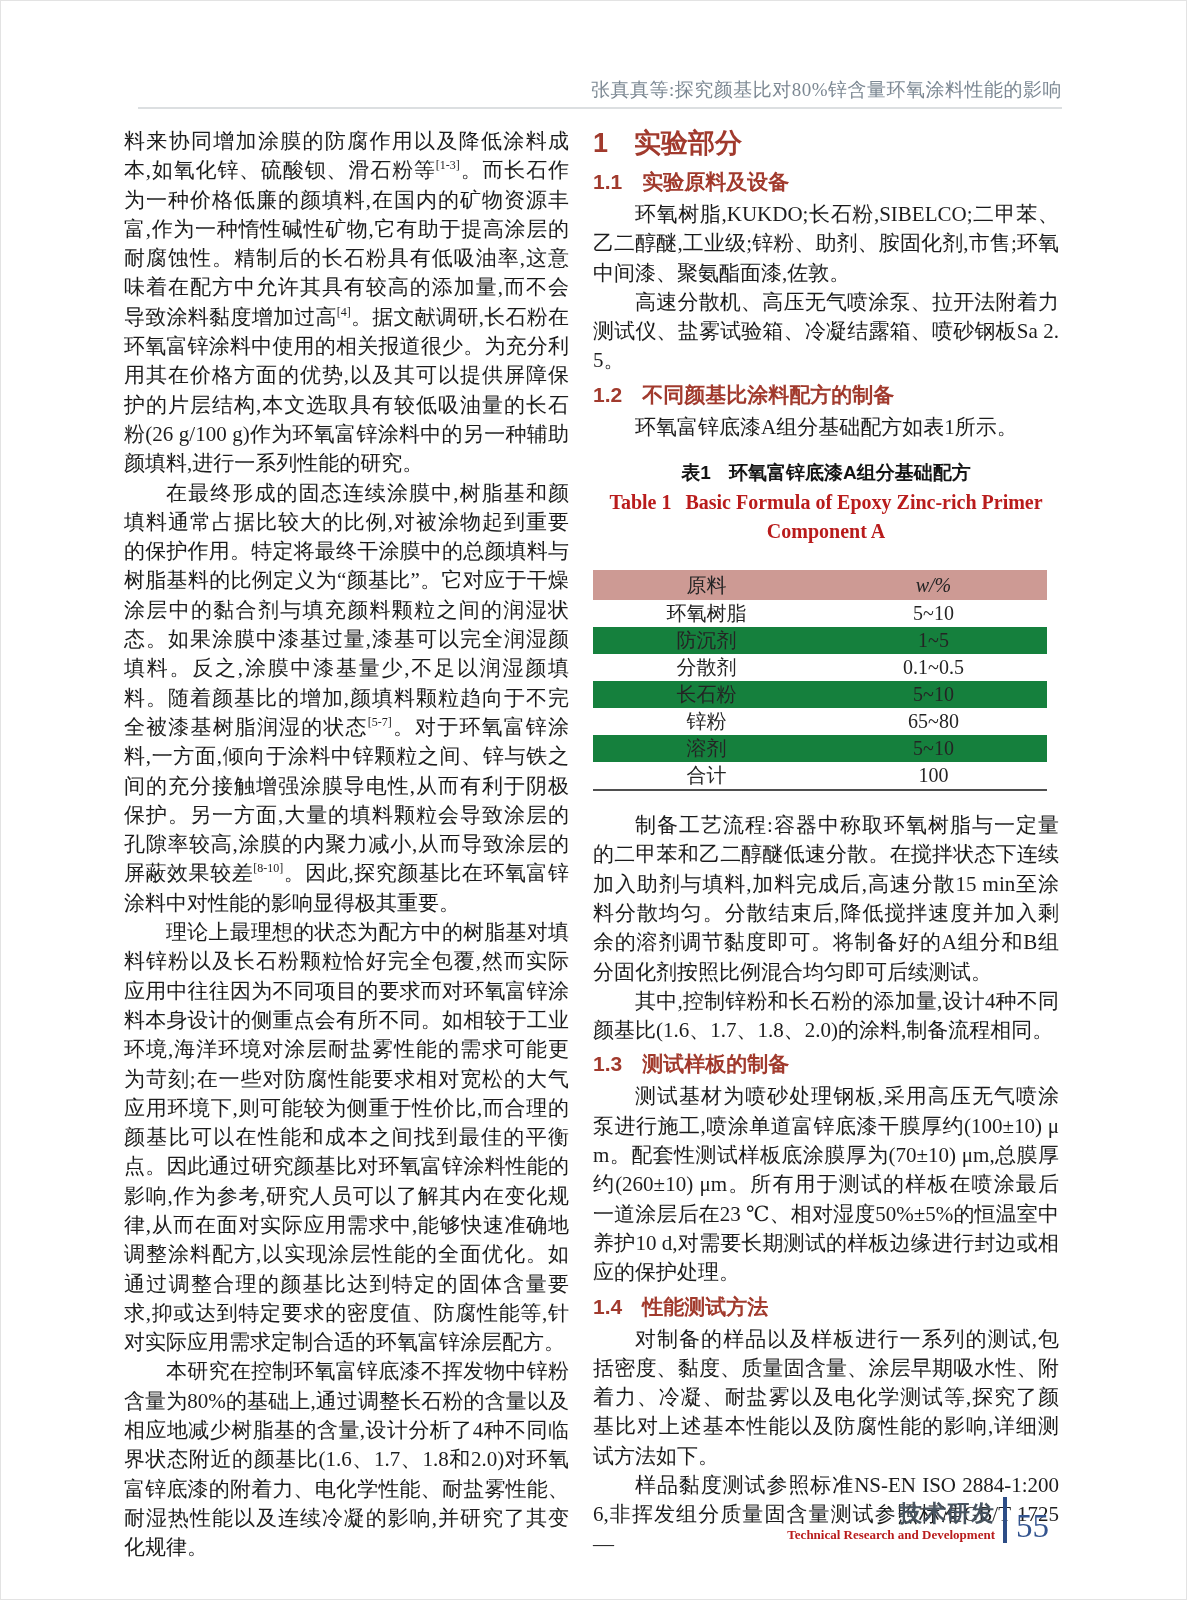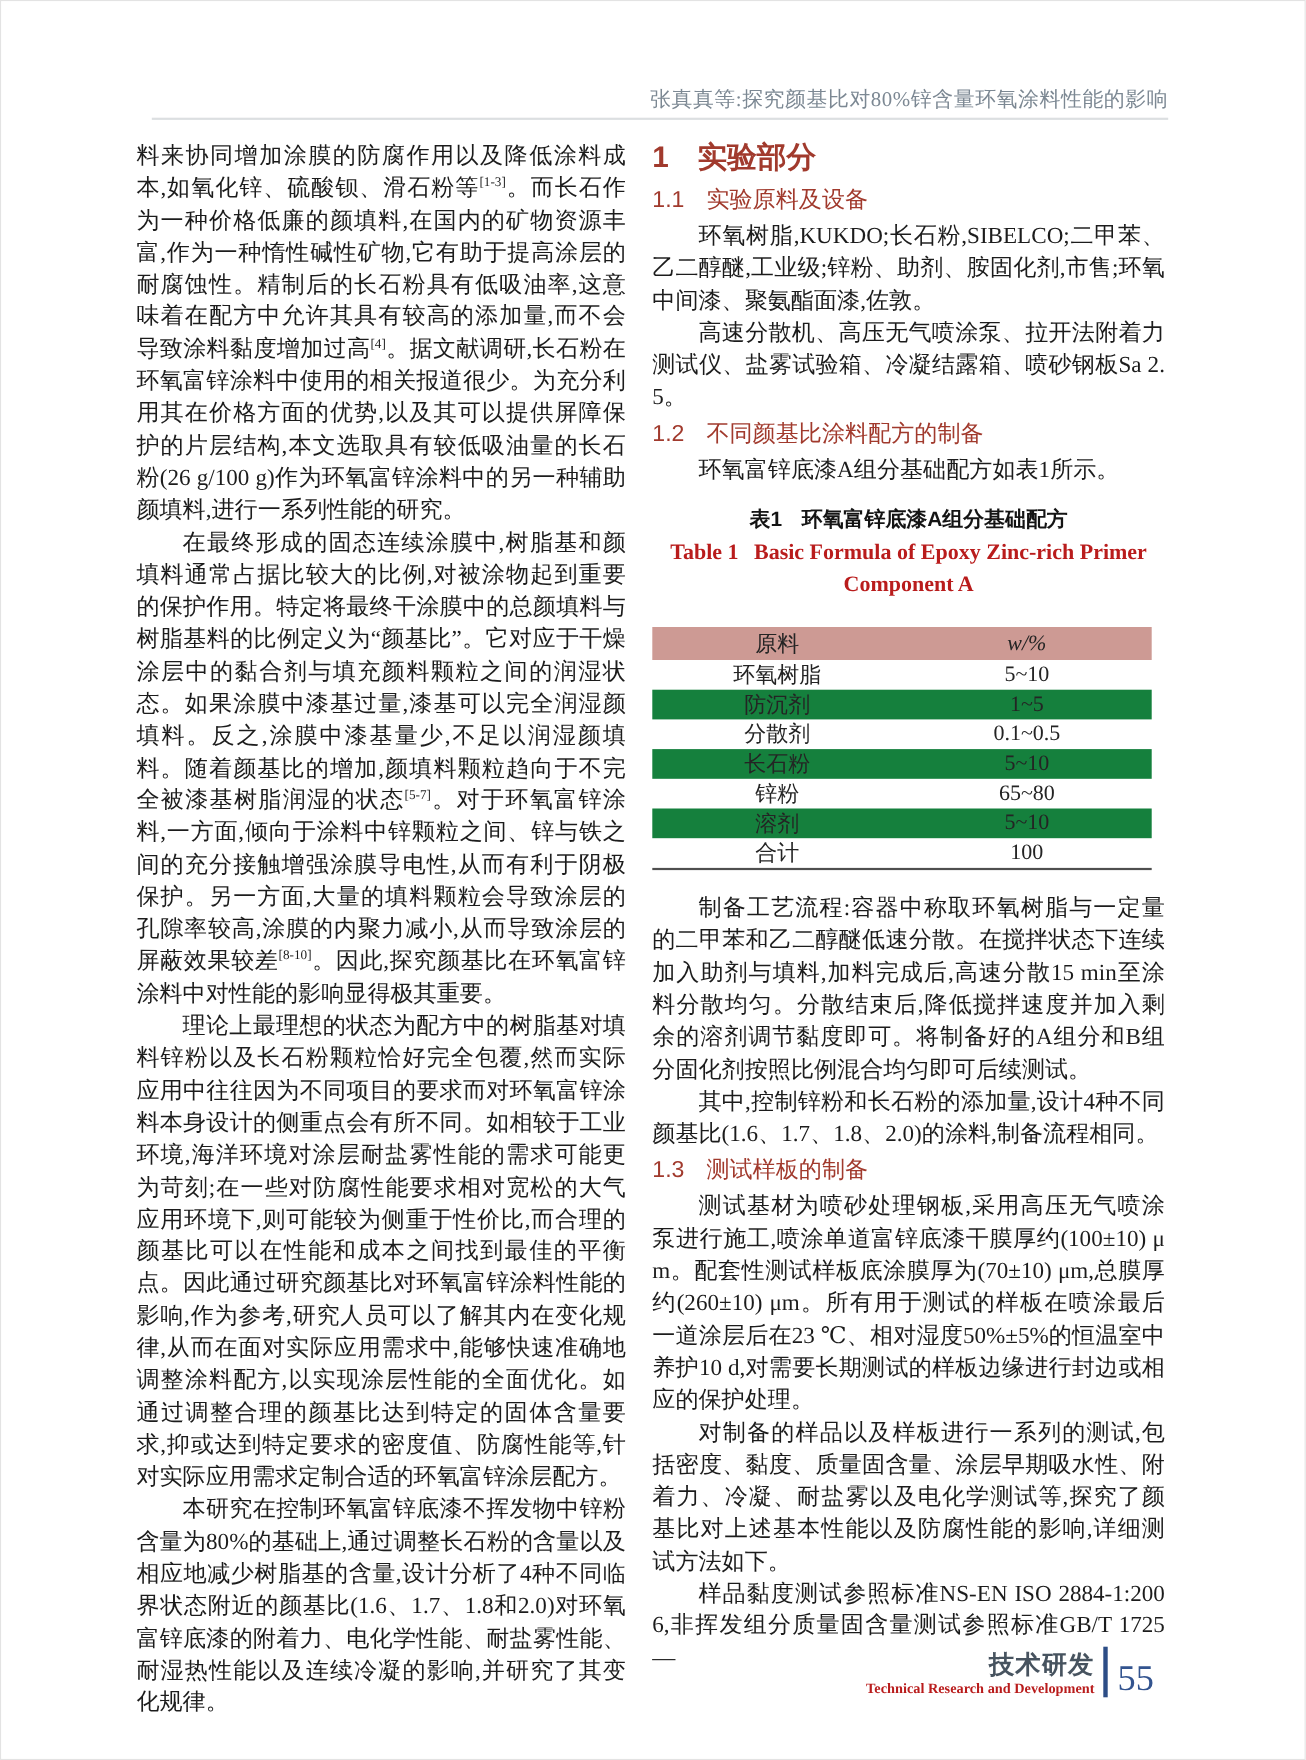--- a/index.html
+++ b/index.html
@@ -28,21 +28,21 @@
   sup.ref{font-size:12px;line-height:0;vertical-align:super;}
 
   
   .h1-sec{
     margin:0 0 9px 0;font-family:"Liberation Sans","DejaVu Sans",sans-serif;
     font-weight:bold;font-size:27px;line-height:32px;color:#a13a2d;
   }
   .h1-sec .sec-num{margin-right:26px;}
   .h2-sec{
     margin:5px 0 4px 0;font-family:"Liberation Sans","DejaVu Sans",sans-serif;
-    font-weight:normal;font-size:21px;line-height:28px;color:#a13a2d;
+    font-weight:bold;font-size:21px;line-height:28px;color:#a13a2d;
   }
   .h2-sec .sec-num{margin-right:20px;}
 
   
   .table-block{margin:16px 0 20px 0;}
   .tbl-caption-cn{
     text-align:center;font-family:"Liberation Sans","DejaVu Sans",sans-serif;
     font-weight:bold;font-size:19px;line-height:30px;color:#141414;
   }
   .tbl-caption-cn .cap-no{margin-right:18px;}
@@ -161,20 +161,21 @@
         </table>
       </div>
 
       <p class="body-p indent">制备工艺流程:容器中称取环氧树脂与一定量的二甲苯和乙二醇醚低速分散。在搅拌状态下连续加入助剂与填料,加料完成后,高速分散15 min至涂料分散均匀。分散结束后,降低搅拌速度并加入剩余的溶剂调节黏度即可。将制备好的A组分和B组分固化剂按照比例混合均匀即可后续测试。</p>
       <p class="body-p indent">其中,控制锌粉和长石粉的添加量,设计4种不同颜基比(1.6、1.7、1.8、2.0)的涂料,制备流程相同。</p>
 
       <div class="h2-sec"><span class="sec-num">1.3</span><span>测试样板的制备</span></div>
 
       <p class="body-p indent">测试基材为喷砂处理钢板,采用高压无气喷涂泵进行施工,喷涂单道富锌底漆干膜厚约(100±10) μm。配套性测试样板底涂膜厚为(70±10) μm,总膜厚约(260±10) μm。所有用于测试的样板在喷涂最后一道涂层后在23 ℃、相对湿度50%±5%的恒温室中养护10 d,对需要长期测试的样板边缘进行封边或相应的保护处理。</p>
 
+      <div class="h2-sec"><span class="sec-num">1.4</span><span>性能测试方法</span></div>
 
       <p class="body-p indent">对制备的样品以及样板进行一系列的测试,包括密度、黏度、质量固含量、涂层早期吸水性、附着力、冷凝、耐盐雾以及电化学测试等,探究了颜基比对上述基本性能以及防腐性能的影响,详细测试方法如下。</p>
       <p class="body-p indent">样品黏度测试参照标准NS-EN ISO 2884-1:2006,非挥发组分质量固含量测试参照标准GB/T 1725—</p>
     </div>
   </div>
 
   <div class="footer">
     <div class="footer-labels">
       <div class="footer-cn">技术研发</div>
       <div class="footer-en">Technical Research and Development</div>

